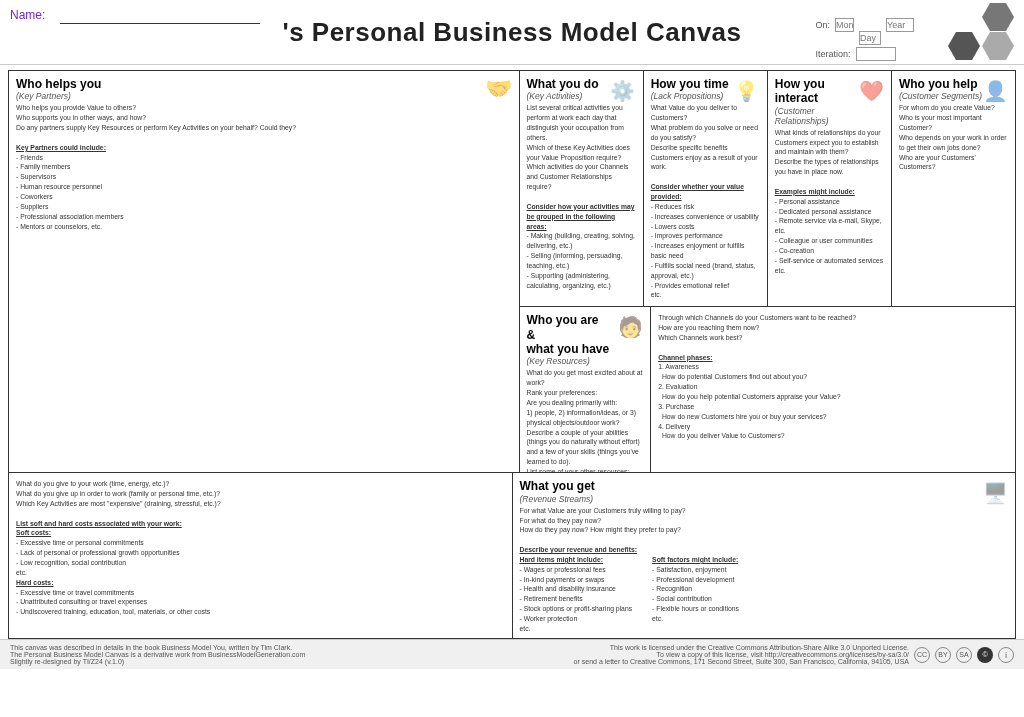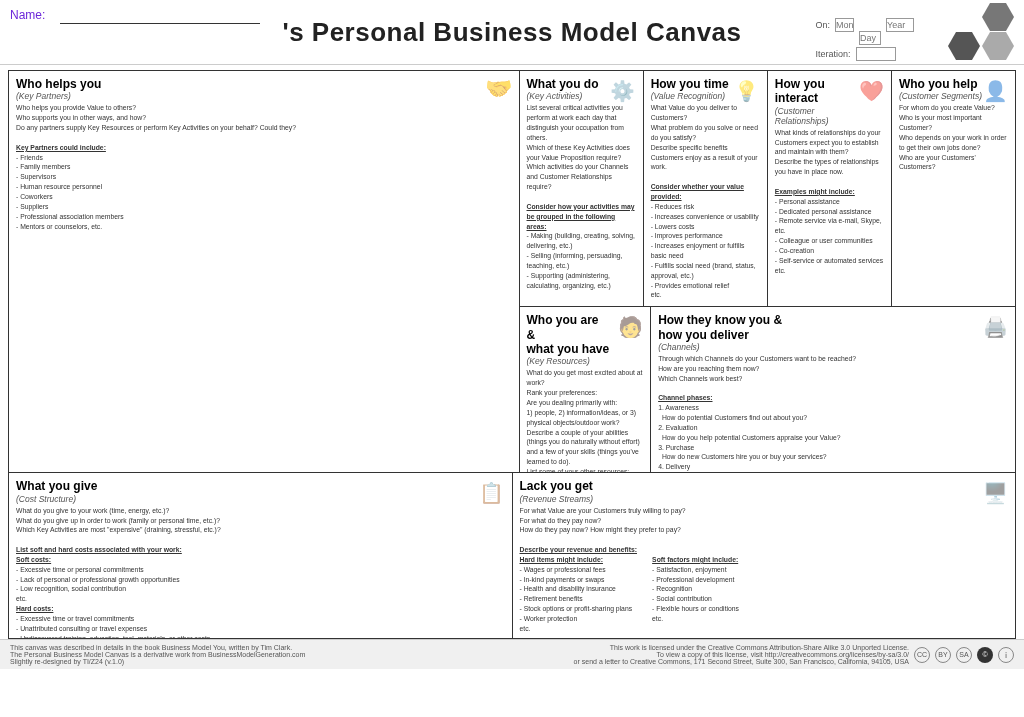--- a/index.html
+++ b/index.html
@@ -218,21 +218,21 @@
                 <p>- Making (building, creating, solving, delivering, etc.)</p>
                 <p>- Selling (informing, persuading, teaching, etc.)</p>
                 <p>- Supporting (administering, calculating, organizing, etc.)</p>
               </div>
             </div>
 
             <div class="grid-cell" style="flex:1; border-right:1.5px solid #333;">
               <div style="display:flex; justify-content:space-between;">
                 <div>
                   <div class="cell-h1">How you time</div>
-                  <div class="cell-h2">(Value Recognition)</div>
+                  <div class="cell-h2">(Lack Propositions)</div>
                 </div>
                 <div style="font-size:20px; opacity:0.5; margin-top:2px;">💡</div>
               </div>
               <div class="cell-body">
                 <p>What Value do you deliver to Customers?</p>
                 <p>What problem do you solve or need do you satisfy?</p>
                 <p>Describe specific benefits Customers enjoy as a result of your work.</p>
                 <br>
                 <p class="section-label">Consider whether your value provided:</p>
                 <p>- Reduces risk</p>
@@ -302,28 +302,20 @@
                 <p>Rank your preferences:</p>
                 <p>Are you dealing primarily with:</p>
                 <p>1) people, 2) information/ideas, or 3) physical objects/outdoor work?</p>
                 <p>Describe a couple of your abilities (things you do naturally without effort) and a few of your skills (things you've learned to do).</p>
                 <p>List some of your other resources:</p>
                 <p>personal network, reputation, experience, physical capabilities, etc.</p>
               </div>
             </div>
 
             <div class="grid-cell" style="flex:3;">
-              <div style="display:flex; justify-content:space-between;">
-                <div>
-                  <div class="cell-h1" style="white-space:pre-line;">How they know you &amp;
-how you deliver</div>
-                  <div class="cell-h2">(Channels)</div>
-                </div>
-                <div style="font-size:20px; opacity:0.5; margin-top:2px;">🖨️</div>
-              </div>
               <div class="cell-body">
                 <p>Through which Channels do your Customers want to be reached?</p>
                 <p>How are you reaching them now?</p>
                 <p>Which Channels work best?</p>
                 <br>
                 <p class="section-label">Channel phases:</p>
                 <p>1. Awareness</p>
                 <p>&nbsp;&nbsp;How do potential Customers find out about you?</p>
                 <p>2. Evaluation</p>
                 <p>&nbsp;&nbsp;How do you help potential Customers appraise your Value?</p>
@@ -336,27 +328,20 @@
               </div>
             </div>
 
           </div>
         </div>
       </div>
 
       <div style="display:flex; height:165px;">
 
         <div class="grid-cell" style="flex:1; border-right:1.5px solid #333;">
-          <div style="display:flex; justify-content:space-between;">
-            <div>
-              <div class="cell-h1">What you give</div>
-              <div class="cell-h2">(Cost Structure)</div>
-            </div>
-            <div style="font-size:20px; opacity:0.5; margin-top:2px;">📋</div>
-          </div>
           <div class="cell-body">
             <p>What do you give to your work (time, energy, etc.)?</p>
             <p>What do you give up in order to work (family or personal time, etc.)?</p>
             <p>Which Key Activities are most "expensive" (draining, stressful, etc.)?</p>
             <br>
             <p class="section-label">List soft and hard costs associated with your work:</p>
             <p class="section-label">Soft costs:</p>
             <p>- Excessive time or personal commitments</p>
             <p>- Lack of personal or professional growth opportunities</p>
             <p>- Low recognition, social contribution</p>
@@ -365,21 +350,21 @@
             <p>- Excessive time or travel commitments</p>
             <p>- Unattributed consulting or travel expenses</p>
             <p>- Undiscovered training, education, tool, materials, or other costs</p>
             
           </div>
         </div>
 
         <div class="grid-cell" style="flex:1;">
           <div style="display:flex; justify-content:space-between;">
             <div>
-              <div class="cell-h1">Lack you get</div>
+              <div class="cell-h1">What you get</div>
               <div class="cell-h2">(Revenue Streams)</div>
             </div>
             <div style="font-size:20px; opacity:0.5; margin-top:2px;">🖥️</div>
           </div>
           <div class="cell-body">
             <p>For what Value are your Customers truly willing to pay?</p>
             <p>For what do they pay now?</p>
             <p>How do they pay now? How might they prefer to pay?</p>
             <br>
             <p class="section-label">Describe your revenue and benefits:</p>

